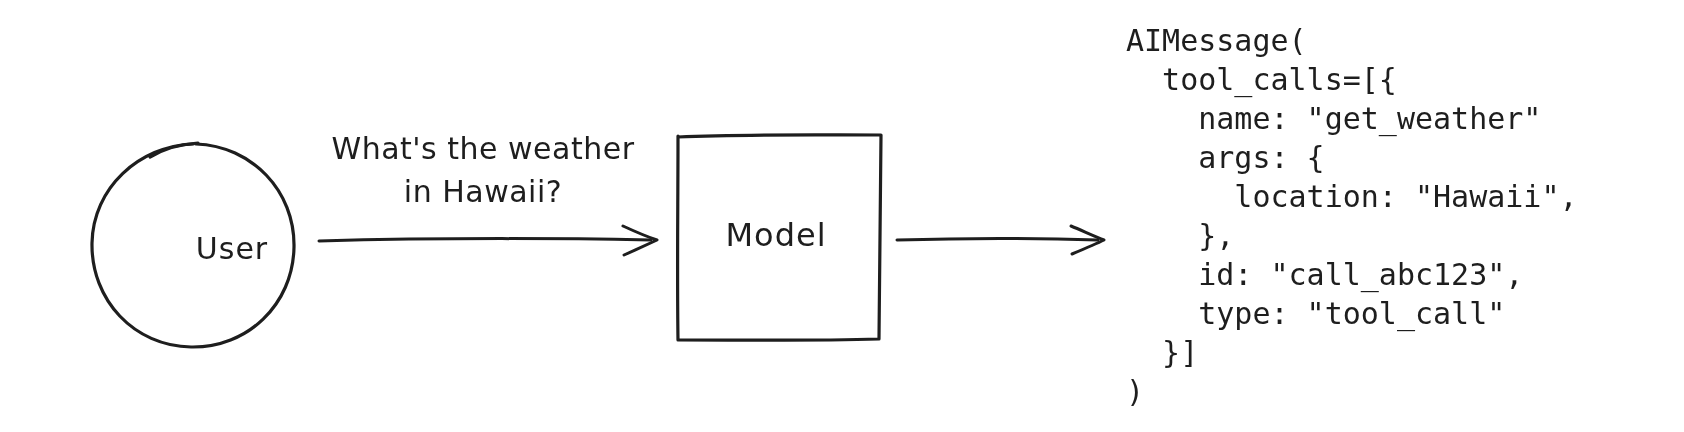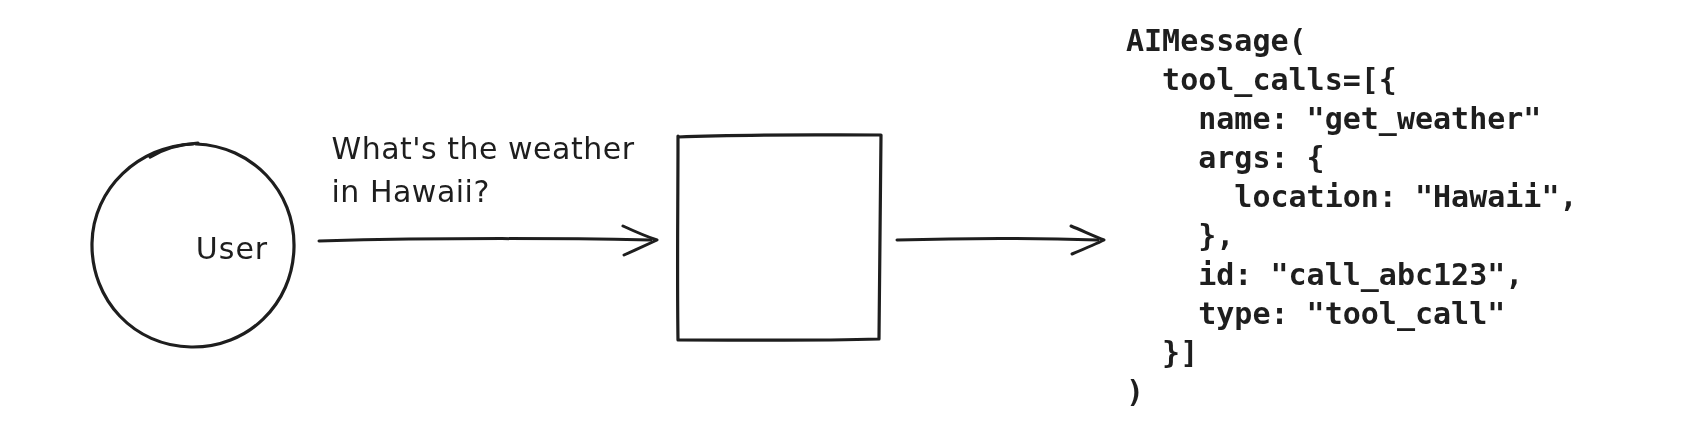--- a/index.html
+++ b/index.html
@@ -25,32 +25,32 @@
     stroke: var(--ink);
     stroke-linecap: round;
     stroke-linejoin: round;
   }
   .shape-stroke { stroke-width: 3.2px; }
   .arrow-stroke { stroke-width: 3px; }
   .label {
     position: absolute;
     transform: translate(-50%, -50%);
     white-space: pre-line;
-    text-align: left;
+    text-align: center;
     color: var(--ink);
   }
   .user-label    { left: 190px; top: 248px; font-size: 30px; letter-spacing: 1px; margin-left: 42px; }
   .model-label   { left: 776px; top: 235px; font-size: 32px; letter-spacing: 1px; }
   .request-label { left: 483px; top: 170px; font-size: 30px; line-height: 43px; letter-spacing: 0.5px; }
   .code {
     position: absolute;
     left: 1126px;
     top: 21px;
     font-family: "DejaVu Sans Mono", monospace;
-    font-weight: bold;
+    font-weight: normal;
     font-size: 30px;
     line-height: 39px;
     white-space: pre;
     color: var(--ink);
   }
 </style>
 </head>
 <body>
 
 <div class="canvas">
@@ -67,20 +67,21 @@
 
     <path class="arrow-stroke" d="M 897 240 C 966 238, 1035 238, 1098 240"></path>
     <path class="arrow-stroke" d="M 1071 226 C 1083 231, 1096 237, 1104 240 C 1096 244, 1084 249, 1072 254"></path>
   </svg>
 
   <div class="label user-label">User</div>
 
   <div class="label request-label">What's the weather
 in Hawaii?</div>
 
+  <div class="label model-label">Model</div>
 
   <pre class="code">AIMessage(
   tool_calls=[{
     name: "get_weather"
     args: {
       location: "Hawaii",
     },
     id: "call_abc123",
     type: "tool_call"
   }]

